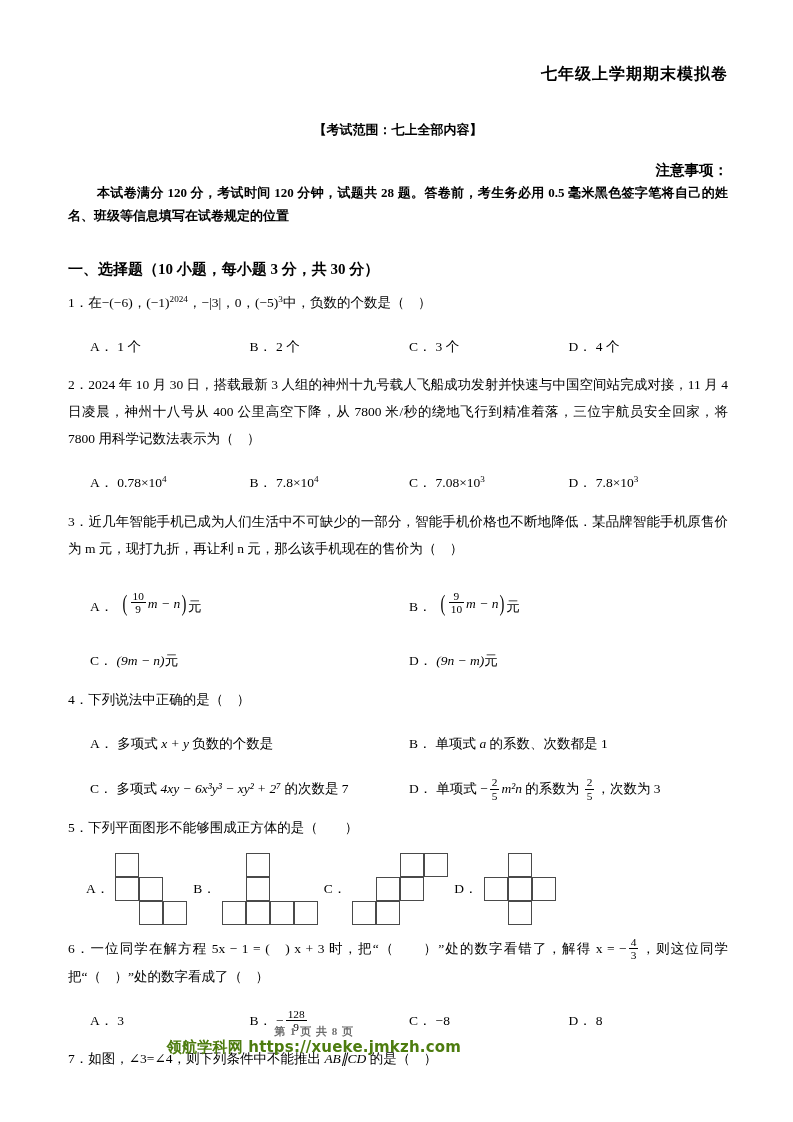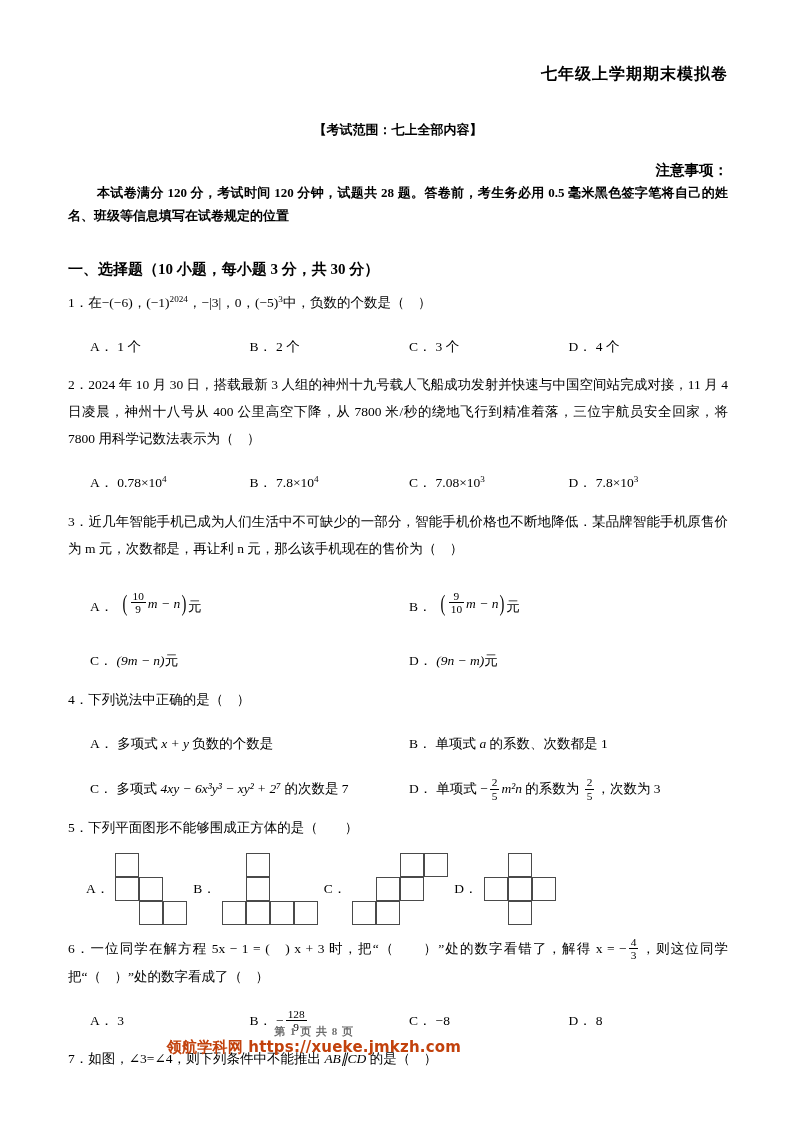--- a/index.html
+++ b/index.html
@@ -138,21 +138,21 @@
     text-align: center;
     font-weight: bold;
   }
   .page-num {
     font-size: 11px;
     color: #6d6d6d;
     letter-spacing: 1px;
   }
   .watermark {
     font-size: 15px;
-    color: #c2410c;
+    color: #4d7c0f;
     font-family: "DejaVu Sans", "Liberation Sans", sans-serif;
     margin-top: -1px;
     letter-spacing: 0.2px;
   }
 </style>
 </head>
 <body>
 
 <div class="page">
   <div class="content">
@@ -180,21 +180,21 @@
       <div class="q-stem"><span>2．</span><span>2024 年 10 月 30 日，搭载最新 3 人组的神州十九号载人飞船成功发射并快速与中国空间站完成对接，11 月 4 日凌晨，神州十八号从 400 公里高空下降，从 7800 米/秒的绕地飞行到精准着落，三位宇航员安全回家，将 7800 用科学记数法表示为（　）</span></div>
       <div class="opts four">
         <div class="opt"><span class="opt-lab">A．</span><span>0.78×10</span><span class="sup">4</span></div>
         <div class="opt"><span class="opt-lab">B．</span><span>7.8×10</span><span class="sup">4</span></div>
         <div class="opt"><span class="opt-lab">C．</span><span>7.08×10</span><span class="sup">3</span></div>
         <div class="opt"><span class="opt-lab">D．</span><span>7.8×10</span><span class="sup">3</span></div>
       </div>
     </div>
 
     <div class="q">
-      <div class="q-stem"><span>3．</span><span>近几年智能手机已成为人们生活中不可缺少的一部分，智能手机价格也不断地降低．某品牌智能手机原售价为 m 元，次数都是，再让利 n 元，那么该手机现在的售价为（　）</span></div>
+      <div class="q-stem"><span>3．</span><span>近几年智能手机已成为人们生活中不可缺少的一部分，智能手机价格也不断地降低．某品牌智能手机原售价为 m 元，现打九折，再让利 n 元，那么该手机现在的售价为（　）</span></div>
       <div class="opts two">
         <div class="opt">
           <span class="opt-lab">A．</span>
           <span class="paren-big">
               <span class="pl">(</span>
               <span class="frac">
                 <span class="num">10</span>
                 <span class="den">9</span>
               </span>
               <i class="v">m − n</i>

